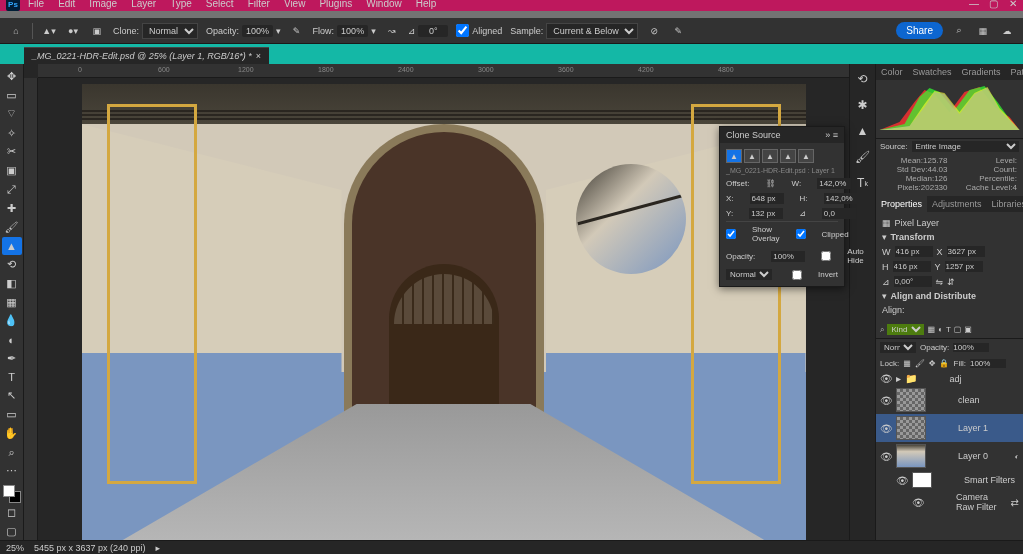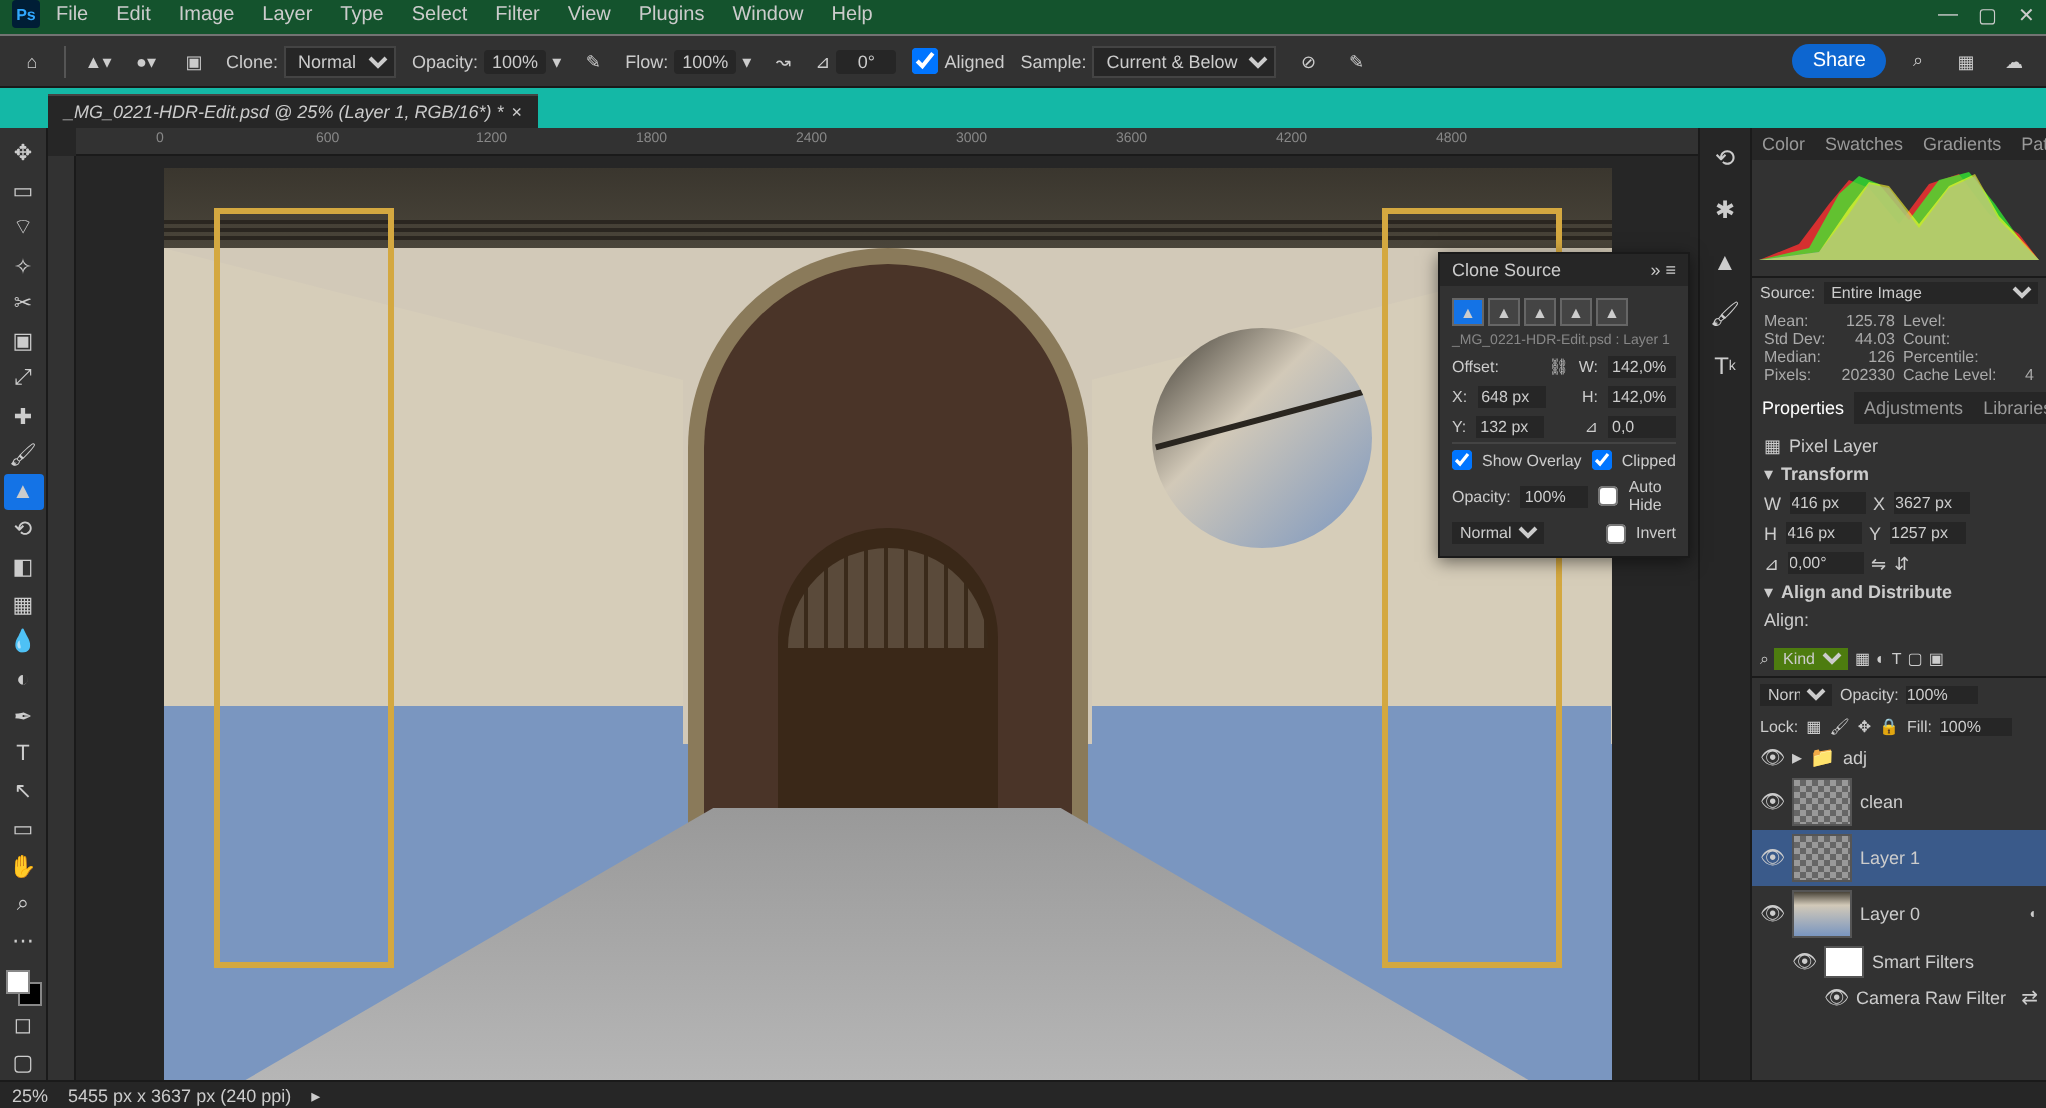--- a/index.html
+++ b/index.html
@@ -1,17 +1,17 @@
 <!DOCTYPE html>
 <html><head>
 <meta charset="utf-8">
 <style>
 * { margin:0; padding:0; box-sizing:border-box; font-family:-apple-system,Segoe UI,sans-serif; }
 body { background:#323232; color:#ccc; font-size:10px; width:1023px; height:554px; overflow:hidden; position:relative; }
-.menubar { height:18px; background:#14532d; display:flex; align-items:flex-start; padding:0 6px; gap:2px; border-bottom:1px solid #737373; }
+.menubar { height:18px; background:#be185d; display:flex; align-items:flex-end; padding:0 6px; gap:2px; border-bottom:7px solid #737373; }
 .menubar .ps { width:14px; height:14px; background:#001e36; color:#31a8ff; font-size:8px; font-weight:bold; display:flex; align-items:center; justify-content:center; border-radius:2px; }
 .menubar span { padding:2px 6px; cursor:pointer; font-size:10px; }
 .winctrl { margin-left:auto; display:flex; gap:6px; }
 .winctrl span { width:14px; text-align:center; }
 .optbar { height:26px; background:#323232; display:flex; align-items:center; padding:0 8px; gap:8px; font-size:9px; border-bottom:1px solid #1a1a1a; }
 .optbar .sep { width:1px; height:16px; background:#555; }
 .optbar .fld { display:flex; align-items:center; gap:3px; }
 .optbar .val { background:#262626; padding:1px 4px; border-radius:2px; min-width:30px; text-align:center; }
 .optbar select { background:#262626; color:#ccc; border:1px solid #444; font-size:9px; padding:1px 2px; }
 .optbar .ico { width:16px; height:16px; display:flex; align-items:center; justify-content:center; cursor:pointer; }
@@ -49,40 +49,40 @@
 .toolstrip .ico { width:18px; height:18px; cursor:pointer; display:flex; align-items:center; justify-content:center; font-size:12px; }
 .panels { width:148px; background:#323232; display:flex; flex-direction:column; border-left:1px solid #1a1a1a; }
 .panel-tabs { display:flex; background:#262626; font-size:9px; }
 .panel-tabs span { padding:3px 5px; cursor:pointer; color:#999; }
 .panel-tabs span.active { color:#fff; background:#323232; }
 .histogram { height:58px; position:relative; padding:2px; }
 .histo-svg { width:100%; height:48px; }
 .src-row { display:flex; align-items:center; padding:2px 4px; font-size:8px; gap:4px; border-top:1px solid #1a1a1a; }
 .src-row select { flex:1; background:#262626; color:#ccc; border:none; font-size:8px; }
 .stats { display:grid; grid-template-columns:1fr 1fr; font-size:8px; padding:2px 4px; color:#aaa; }
-.stats div { display:flex; justify-content:space-between; padding:0 2px; }
+.stats div { display:flex; justify-content:flex-end; padding:0 2px; }
 .prop-body { padding:4px 6px; font-size:9px; }
 .prop-body .row { display:flex; align-items:center; gap:4px; padding:2px 0; }
 .prop-body .collapse { cursor:pointer; }
 .prop-body input { background:#262626; color:#ccc; border:none; width:38px; font-size:8px; padding:1px; }
 .layers-hdr { display:flex; align-items:center; padding:3px 4px; gap:3px; font-size:8px; border-bottom:1px solid #1a1a1a; }
 .layers-hdr select { background:#4d7c0f; color:#ccc; border:none; font-size:8px; }
 .layer-opts { display:flex; align-items:center; padding:3px 4px; gap:4px; font-size:8px; }
 .layer-opts .sm { width:36px; background:#262626; color:#ccc; border:none; font-size:8px; }
 .layer { display:flex; align-items:center; padding:2px 4px; gap:4px; cursor:pointer; }
 .layer.sel { background:#3a5a8a; }
 .layer .eye { width:12px; font-size:10px; }
 .layer .thumb { width:30px; height:24px; background:repeating-conic-gradient(#666 0 25%,#999 0 50%) 0 0/6px 6px; border:1px solid #555; }
 .layer .thumb.img { background:linear-gradient(180deg,#4a453a 0%,#d2c9b8 30%,#7a96c0 100%); }
 .layer .thumb.white { background:#fff; }
-.layer .lbl { font-size:9px; }
+.layer .lbl { font-size:9px;margin-left:28px; }
 .clone-panel { position:absolute; top:126px; right:178px; width:126px; background:#323232; border:1px solid #1a1a1a; font-size:9px; z-index:10; box-shadow:0 2px 8px rgba(0,0,0,.5); }
 .clone-hdr { background:#262626; padding:3px 6px; display:flex; justify-content:space-between; align-items:center; }
 .clone-body { padding:4px 6px; }
-.clone-row { display:flex; align-items:center; gap:5px; padding:2px 0; font-size:8px; }
+.clone-row { display:flex; align-items:center; gap:16px; padding:2px 0; font-size:8px; }
 .clone-row input[type=text] { background:#262626; color:#ccc; border:none; width:34px; font-size:8px; padding:1px 2px; }
 .clone-row input[type=checkbox] { width:10px; height:10px; }
 .clone-src { display:flex; gap:2px; padding:2px 0; }
 .clone-src span { width:16px; height:14px; background:#444; border:1px solid #666; cursor:pointer; font-size:8px; display:flex; align-items:center; justify-content:center; }
 .clone-src span.active { background:#1473e6; }
 .statusbar { height:14px; background:#262626; display:flex; align-items:center; padding:0 6px; font-size:9px; gap:10px; border-top:1px solid #1a1a1a; }
 .ruler-h span{position:absolute;font-size:7px;color:#888;top:2px;}
 </style>
 </head>
 <body>

